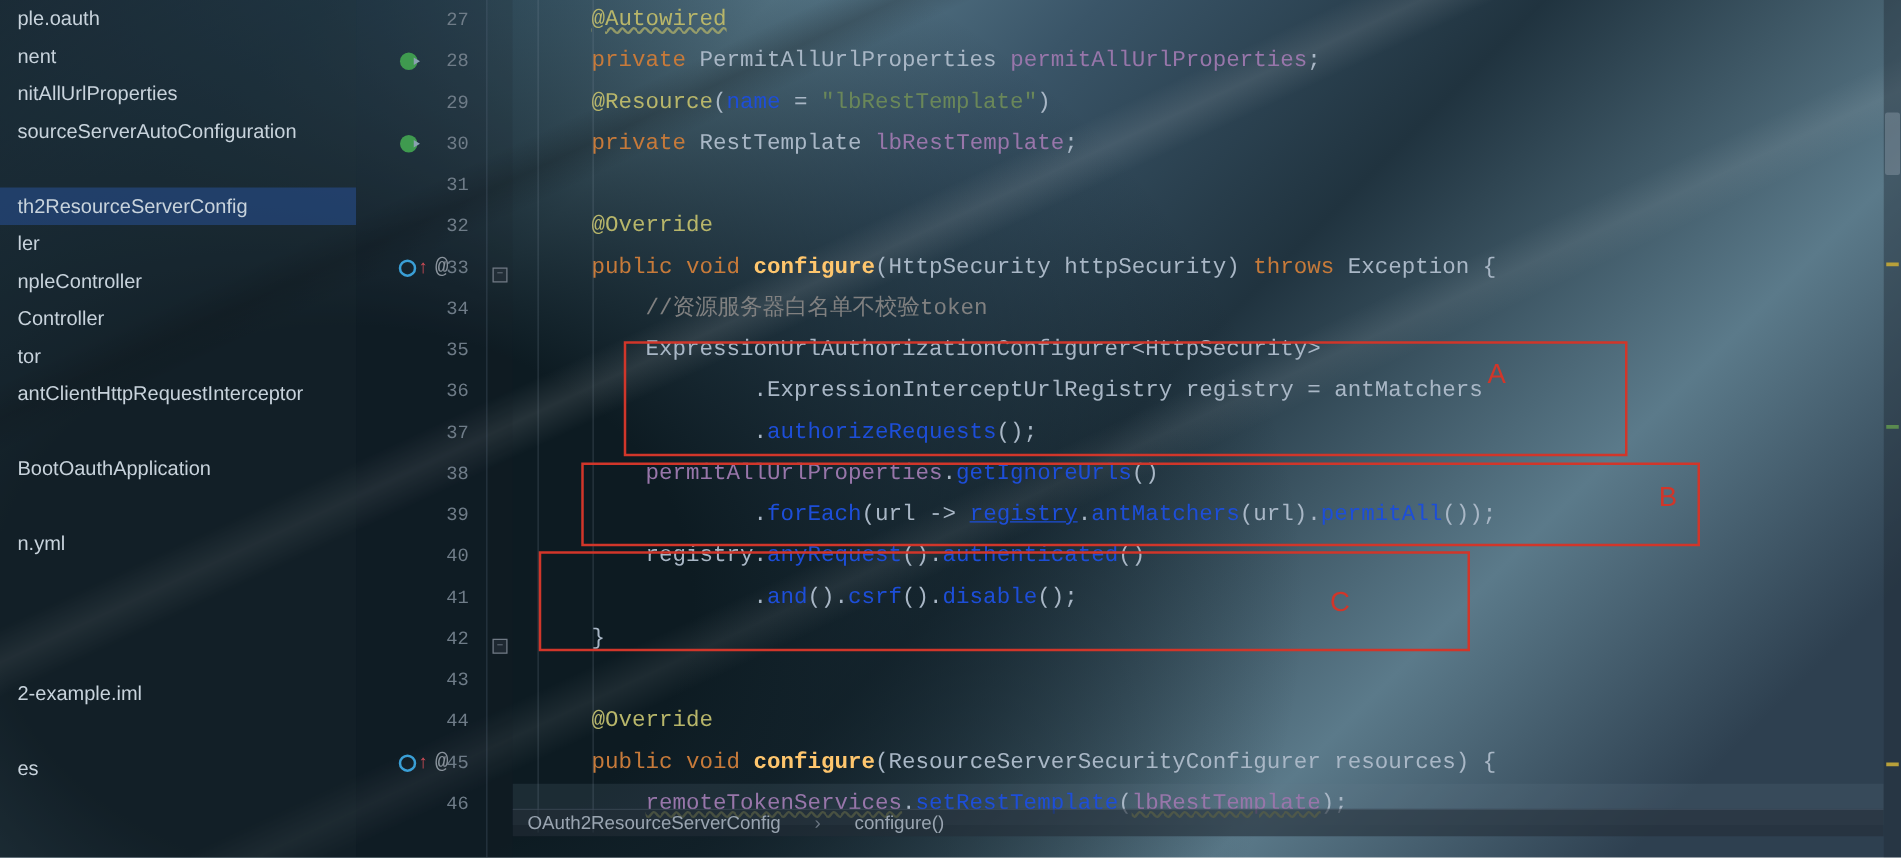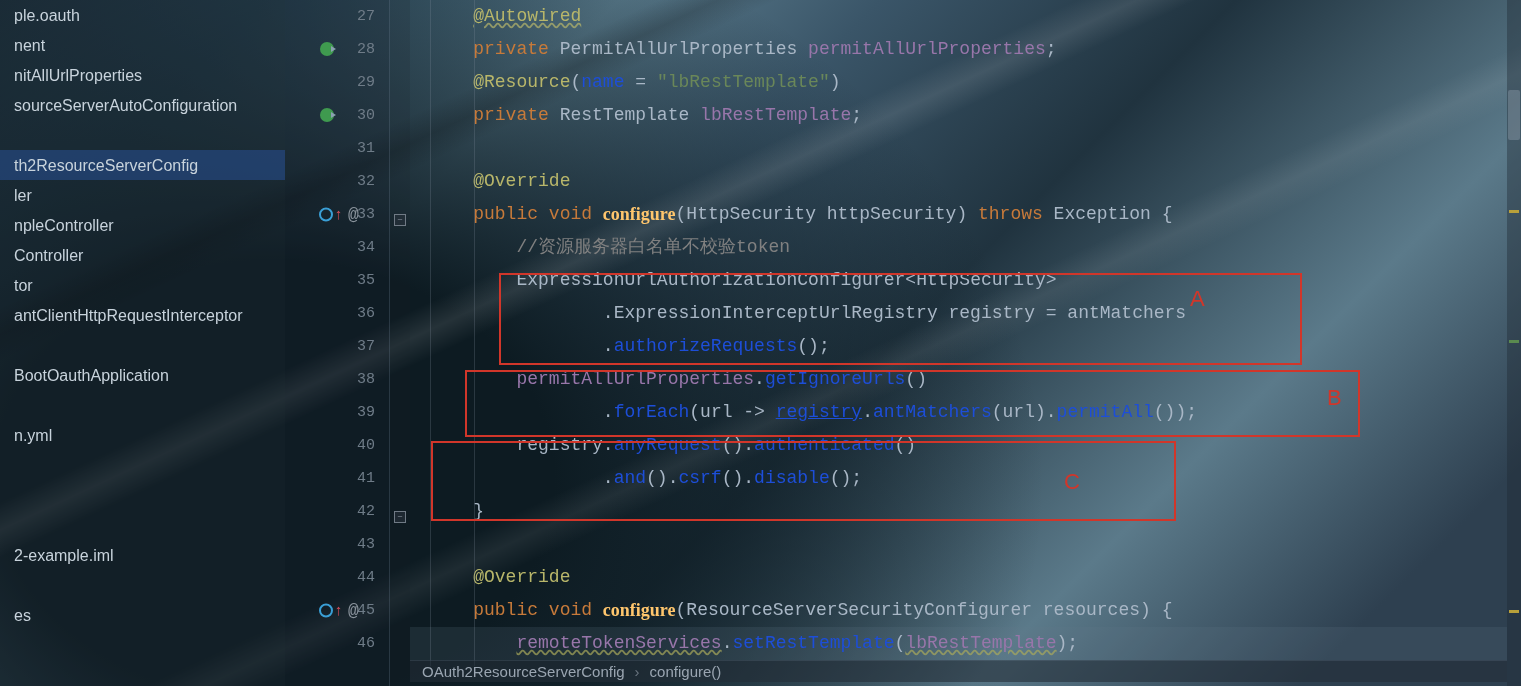--- a/index.html
+++ b/index.html
@@ -131,21 +131,21 @@
     width: 1px;
     background: rgba(130,145,160,0.25);
   }
 
   
   .t-anno   { color: #b8b66a; }
   .t-anno-u { color: #b8b66a; text-decoration: underline wavy rgba(184,182,106,0.7); }
   .t-kw     { color: #c77a3a; }
   .t-type   { color: #a9b7c6; }
   .t-field  { color: #9876aa; }
-  .t-method { color: #ffc66d; font-weight: bold; font-family: Liberation Serif, serif; }
+  .t-method { color: #ffc66d; font-weight: bold; }
   .t-methodc{ color: #1d4ed8; }
   .t-str    { color: #6a8759; }
   .t-comment{ color: #808080; }
   .t-punc   { color: #a9b7c6; }
   .t-paren  { color: #a9b7c6; }
   .wavy     { text-decoration: underline wavy rgba(170,170,90,0.7); }
   .ul       { text-decoration: underline; }
 
   
   .anno-box {
@@ -158,25 +158,25 @@
     color: #d1362a;
     font-family: "Segoe UI", sans-serif;
     font-size: 22px;
     font-weight: 500;
     pointer-events: none;
   }
 
   
   .breadcrumbs {
     position: absolute;
-    left: 0; right: 0; bottom: 4px;
+    left: 0; right: 0; bottom: 17px;
     height: 22px;
     background: rgba(35,45,55,0.6);
     display: flex; align-items: center;
-    padding-left: 12px; gap: 10px;
+    padding-left: 12px; gap: 27px;
     font-family: "Segoe UI", sans-serif;
     font-size: 15px;
     color: #9aa5b1;
     border-top: 1px solid rgba(120,140,160,0.2);
   }
   .breadcrumbs .sep { color: #6a7580; }
 
   
   .scroll-strip {
     flex: 0 0 14px;

